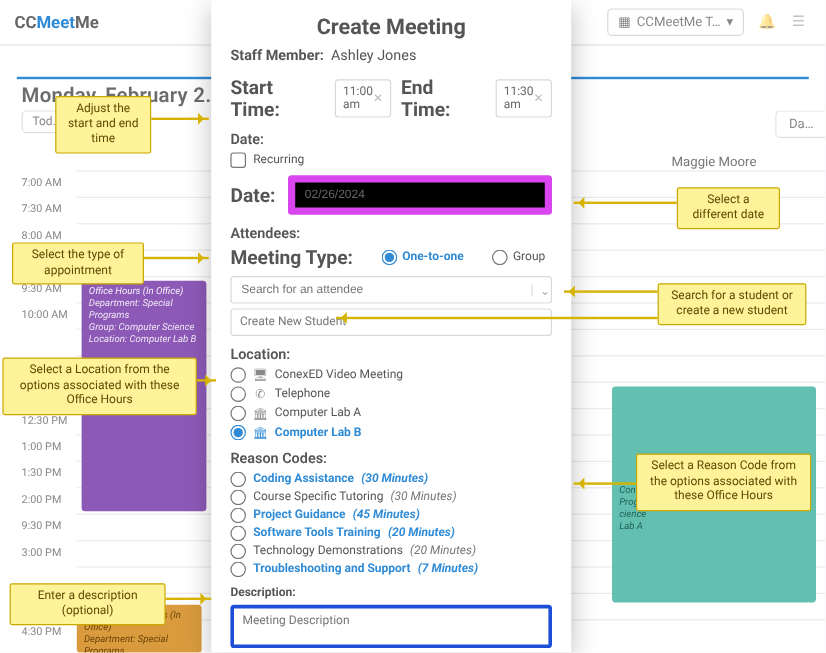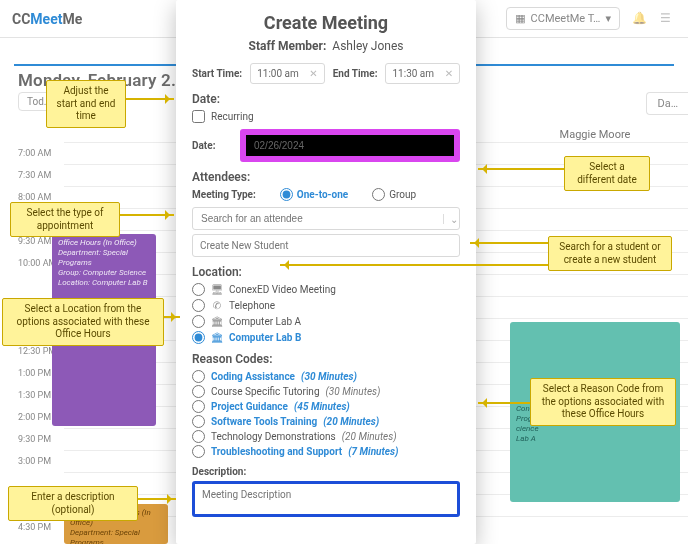--- a/index.html
+++ b/index.html
@@ -22,30 +22,30 @@
 .day-btn{position:absolute;right:0;top:92px;border:1px solid #e0e0e0;border-right:none;border-radius:4px 0 0 4px;padding:4px 10px;background:#fff;font-size:11px;color:#888}
 
 .colname{position:absolute;top:128px;font-size:11px;color:#777;text-align:center;width:150px}
 
 .grid{position:absolute;left:18px;top:142px;right:0;bottom:0}
 .grid .timecol{position:absolute;left:0;top:0;width:46px}
 .grid .timecol .t{height:22px;font-size:9px;color:#888;display:flex;align-items:center}
 .grid .lines{position:absolute;left:46px;right:0;top:0;bottom:0}
 .grid .lines .ln{height:22px;border-top:1px solid #ececec}
 .event-block{position:absolute;border-radius:3px;padding:4px 6px;font-size:8px;line-height:1.25}
-.ev-purple{background:#8d59b7;color:#fff;left:52px;width:104px}
+.ev-purple{background:#8d59b7;color:#fff;left:68px;width:104px}
 .ev-teal{background:#63c0b0;color:#20615a;left:510px;width:170px}
 .ev-orange{background:#d99b3e;color:#6b4307;left:64px;width:104px}
 
 .modal{position:absolute;left:176px;top:0;width:300px;height:544px;background:#fff;box-shadow:0 6px 22px rgba(0,0,0,.25);border-radius:2px;padding:8px 16px 12px;z-index:50;overflow:hidden}
 .modal h1{text-align:center;font-size:18px;margin:4px 0 6px;color:#555;font-weight:700}
-.stmem{text-align:center;font-size:12px;margin-bottom:10px;color:#555}
+.stmem{font-size:12px;margin-bottom:10px;color:#555}
 .stmem b{font-weight:700}
 .row{display:flex;align-items:center;gap:8px;margin-bottom:6px}
-.lab{font-size:10px;font-weight:700;color:#555}
+.lab{font-size:16px;font-weight:700;color:#555}
 .timebox{flex:1;border:1px solid #d9d9d9;border-radius:3px;padding:4px 6px;display:flex;align-items:center;justify-content:space-between;font-size:10px;color:#666}
 .timebox .x{color:#bbb;font-size:10px;cursor:pointer}
 .sechead{font-size:12px;font-weight:600;color:#555;margin:8px 0 4px}
 .chk{display:flex;align-items:center;gap:6px;font-size:10px;color:#555;margin:2px 0 6px}
 .chk input{margin:0}
 .datein{flex:1;border:6px solid #d946ef;border-radius:3px;padding:5px 8px;font-size:10px;color:#666;background:#000000}
 .radrow{display:flex;align-items:center;gap:24px;font-size:10px;color:#555;margin-bottom:6px}
 .radrow label{display:flex;align-items:center;gap:4px}
 .radrow input{margin:0;accent-color:#2f8bd6}
 .searchbox{border:1px solid #d9d9d9;border-radius:3px;display:flex;align-items:center;padding:4px 6px;font-size:10px;color:#999;margin-bottom:4px}

